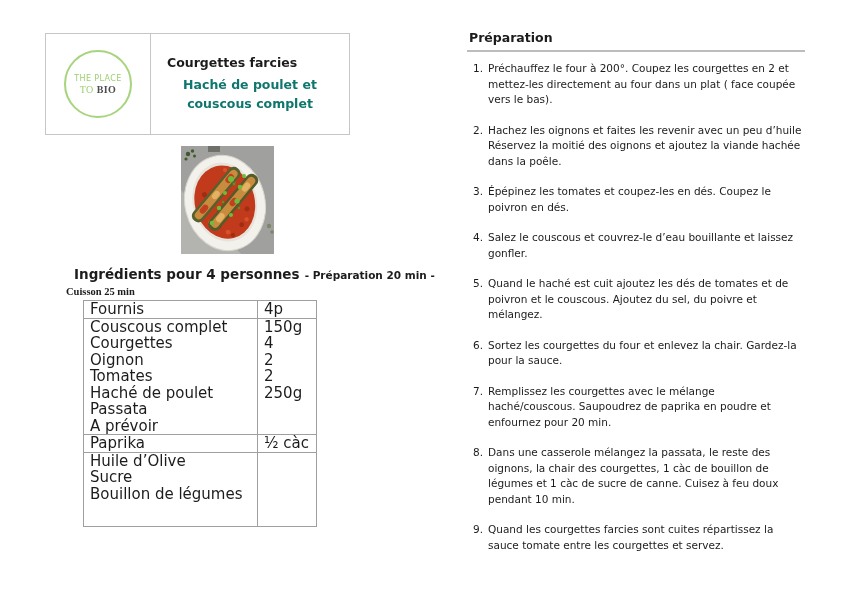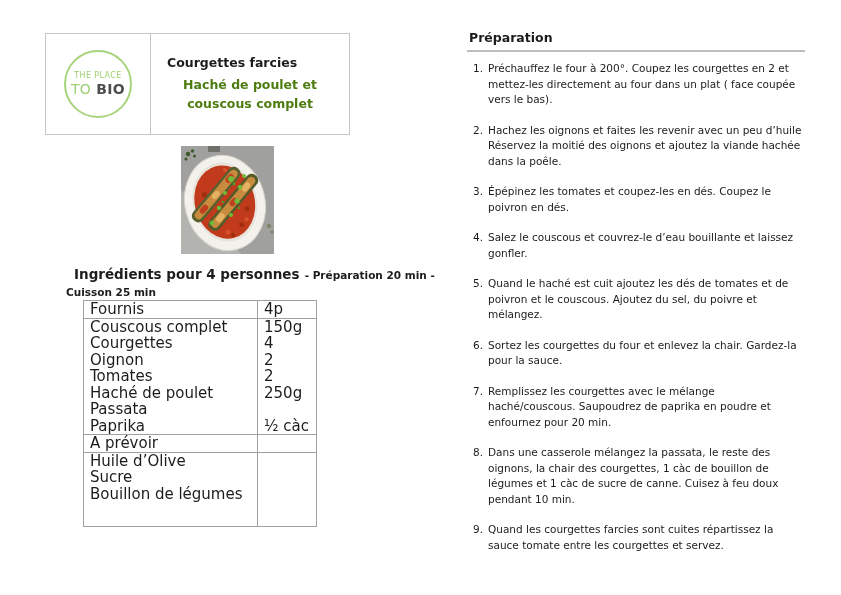--- a/index.html
+++ b/index.html
@@ -12,35 +12,35 @@
   .header-box{
     position:absolute;left:45px;top:33px;width:303px;height:100px;
     border:1px solid #c6c6c6;display:flex;background:#fff;
   }
   .logo-cell{width:104px;border-right:1px solid #c6c6c6;display:flex;align-items:center;justify-content:center;}
   .logo-circle{
     width:64px;height:64px;border:2px solid #a7d47c;border-radius:50%;
     display:flex;flex-direction:column;align-items:center;justify-content:center;gap:1px;
   }
   .logo-line1{font-size:8px;color:#9ecf72;text-transform:uppercase;letter-spacing:.4px;white-space:nowrap;}
-  .logo-line2{font-size:14px;color:#9ecf72;text-transform:uppercase;letter-spacing:.4px;white-space:nowrap;}
+  .logo-line2{font-size:10px;color:#9ecf72;text-transform:uppercase;letter-spacing:.4px;white-space:nowrap;font-family:Liberation Serif, serif;}
   .logo-bio{color:#4d4d4d;font-weight:700;}
   .title-cell{flex:1;display:flex;flex-direction:column;align-items:flex-start;justify-content:center;padding:0 16px;text-align:center;}
   .recipe-title{font-size:12.5px;font-weight:700;margin-bottom:5px;}
-  .recipe-subtitle{font-size:12.5px;font-weight:700;color:#4d7c0f;line-height:1.55;}
+  .recipe-subtitle{font-size:12.5px;font-weight:700;color:#0f766e;line-height:1.55;}
 
   
   .photo{position:absolute;left:181px;top:146px;width:93px;height:108px;}
 
   
   .ing-block{position:absolute;left:66px;top:264px;width:340px;}
   .ing-line1{padding-left:8px;white-space:nowrap;}
   .ing-main{font-size:13.5px;font-weight:700;}
   .ing-meta{font-size:10.5px;font-weight:600;}
-  .ing-line2{font-size:10.5px;font-weight:600;margin-top:3px;}
+  .ing-line2{font-size:10.5px;font-weight:600;margin-top:3px;font-family:Liberation Serif, serif;}
 
   
   .ing-table{
     position:absolute;left:83px;top:300px;border-collapse:collapse;
     font-size:15px;table-layout:fixed;
     border:1px solid #9f9f9f;
   }
   .ing-table col.c1{width:174px;}
   .ing-table col.c2{width:59px;}
   .ing-table td{padding:1px 4px 1px 6px;height:14.5px;line-height:14px;overflow:hidden;white-space:nowrap;}
@@ -182,26 +182,26 @@
     </tr>
     <tr>
       <td>Haché de poulet</td>
       <td class="qty">250g</td>
     </tr>
     <tr>
       <td>Passata</td>
       <td class="qty"></td>
     </tr>
     <tr class="bline">
+      <td>A prévoir</td>
+      <td class="qty"></td>
+    </tr>
+    <tr class="bline">
       <td>Paprika</td>
       <td class="qty">½ càc</td>
-    </tr>
-    <tr class="bline">
-      <td>A prévoir</td>
-      <td class="qty"></td>
     </tr>
     <tr>
       <td>Huile d’Olive</td>
       <td class="qty"></td>
     </tr>
     <tr>
       <td>Sucre</td>
       <td class="qty"></td>
     </tr>
     <tr>

